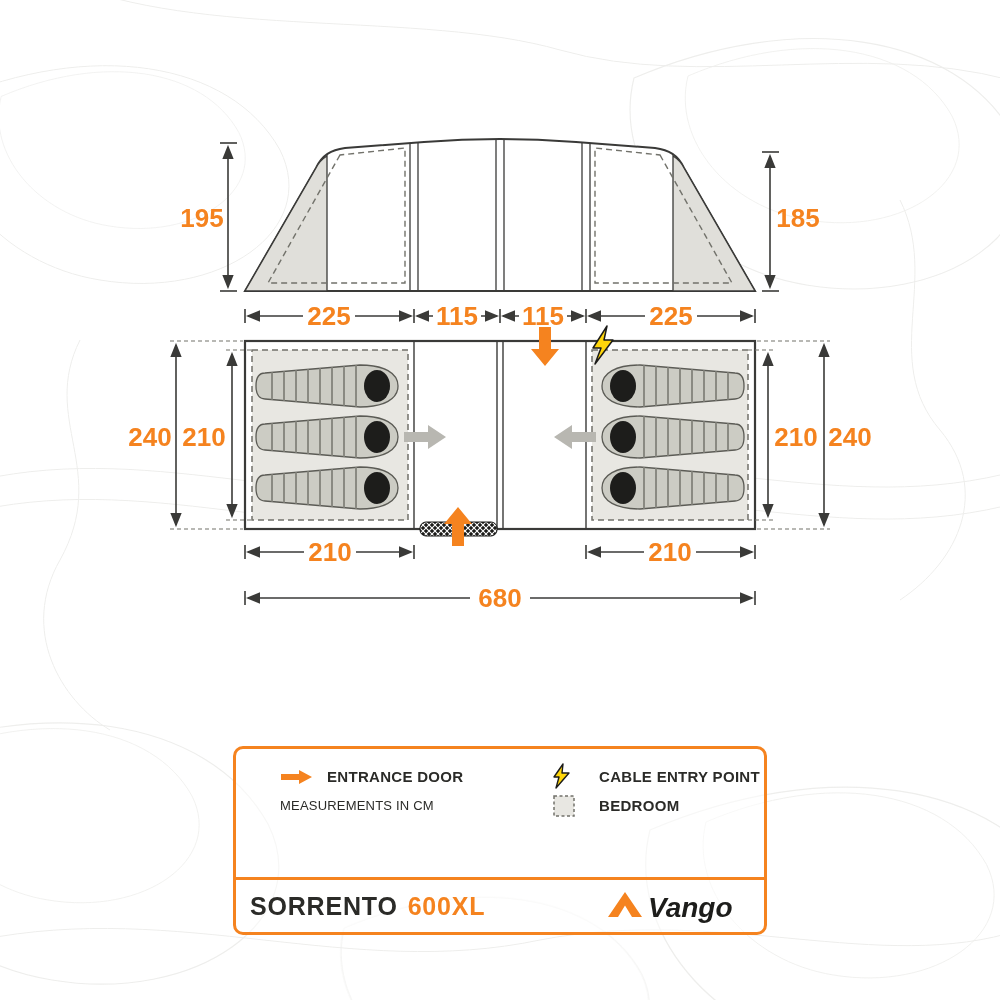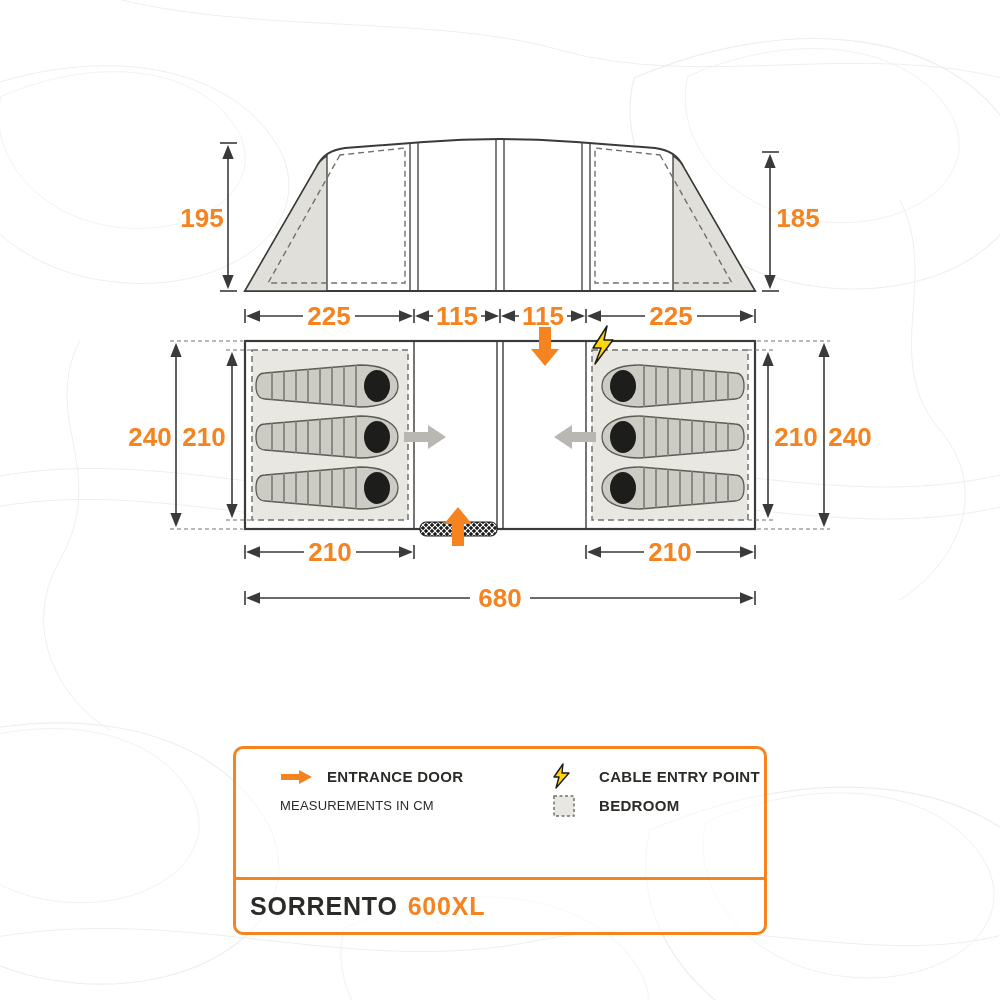--- a/index.html
+++ b/index.html
@@ -231,16 +231,22 @@
           </svg>
         </span>
         <span class="legend-label">BEDROOM</span>
       </div>
     </div>
   </div>
   <div class="legend-footer">
     <div class="model">
       <span>SORRENTO</span><span class="variant">600XL</span>
     </div>
+    <div class="brand">
+      <svg width="134" height="36" viewBox="0 0 134 36">
+        <polygon points="2,29 19,4 36,29 26,29 19,17.5 12,29" fill="#f5831f"></polygon>
+        <text x="42" y="29" font-family="Liberation Sans, sans-serif" font-size="28" font-weight="bold" font-style="italic" fill="#1d1d1b">Vango</text>
+      </svg>
+    </div>
   </div>
 </div>
 
 </div>
 
 </body></html>

